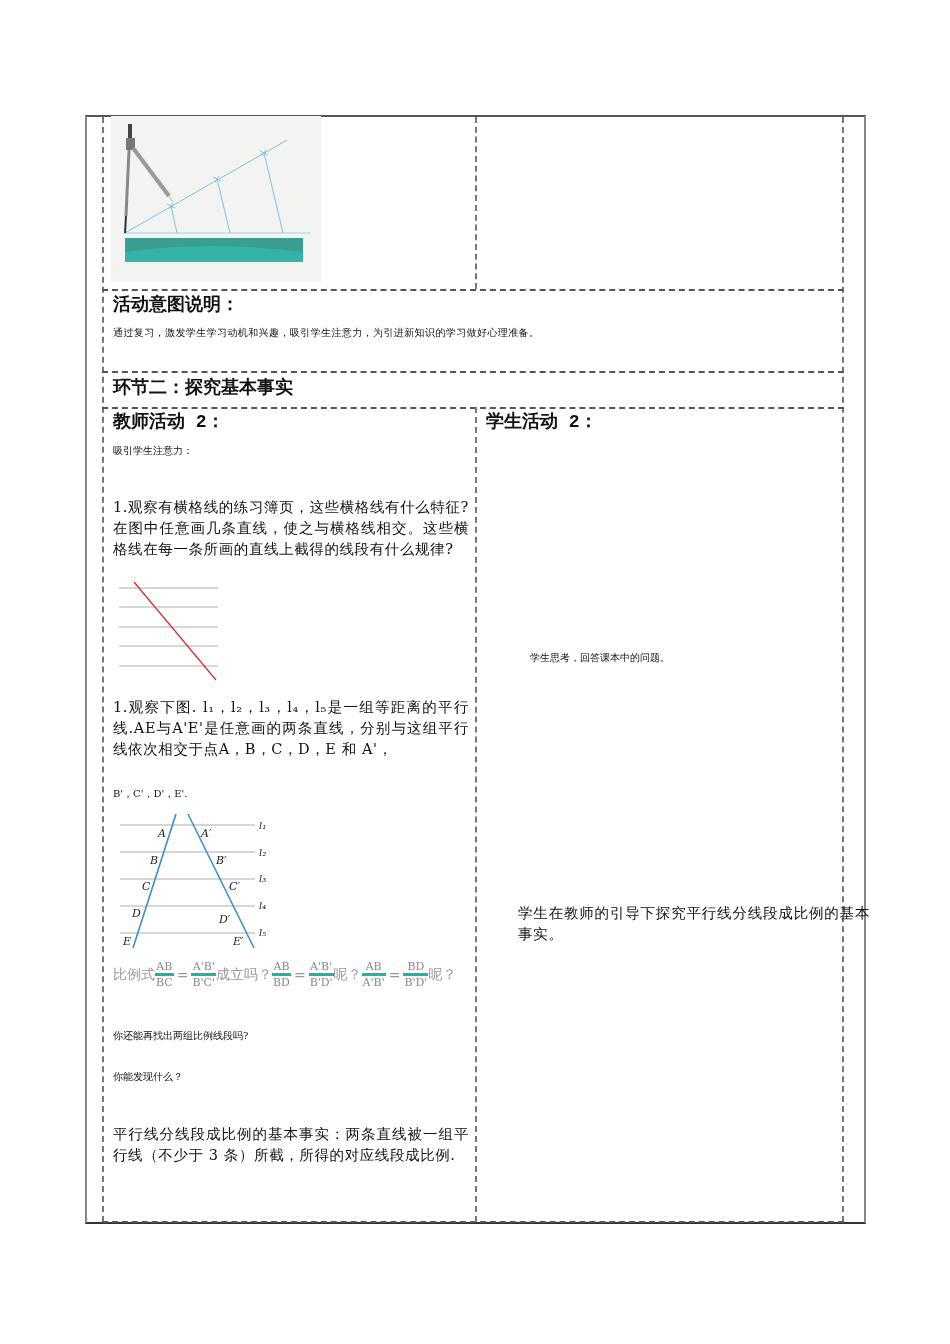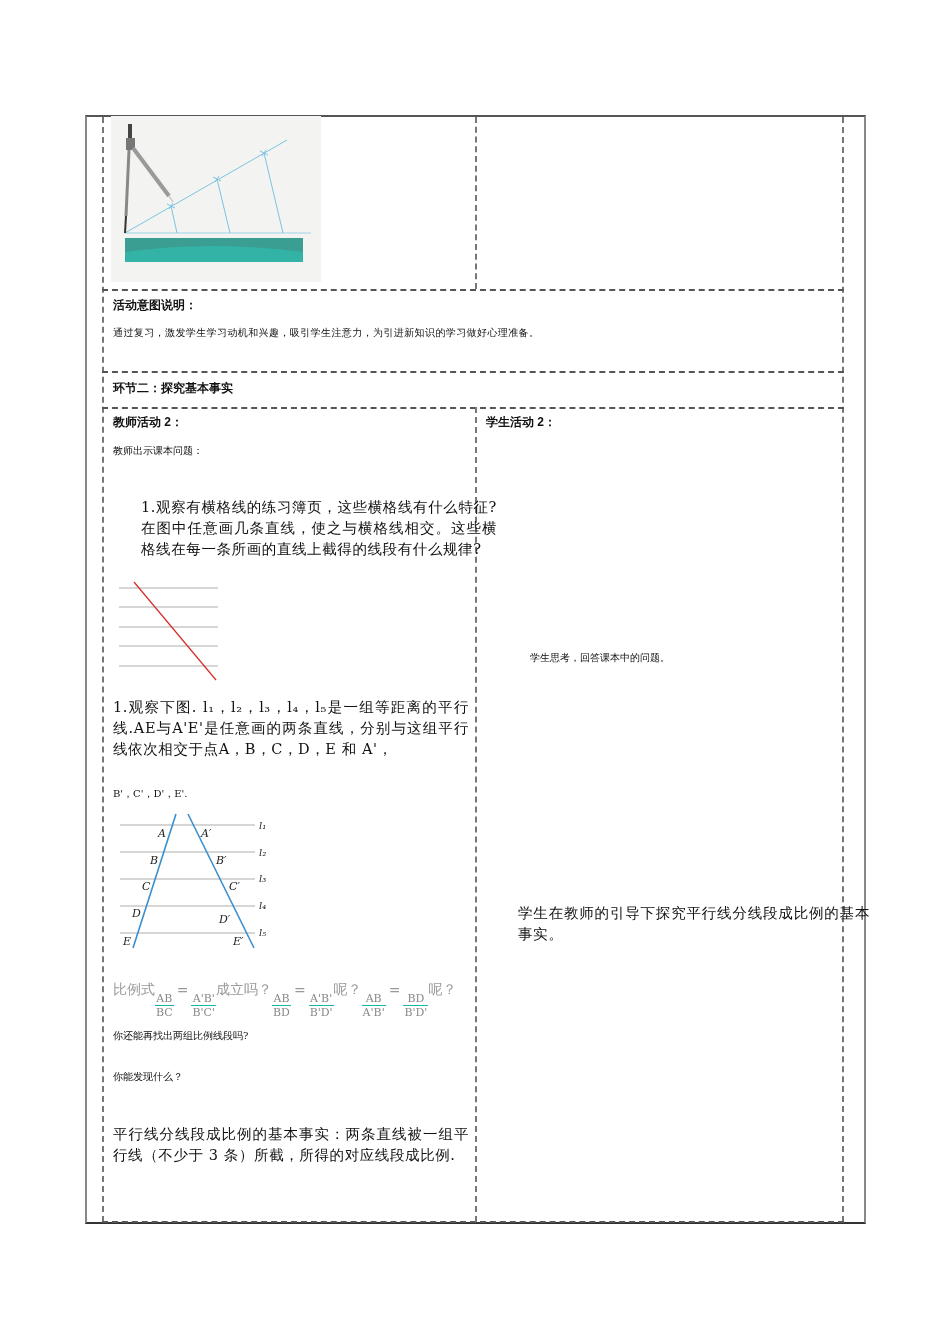--- a/index.html
+++ b/index.html
@@ -9,26 +9,26 @@
     .outer { position: absolute; left: 85px; top: 115px; width: 781px; height: 1109px;
              border-top: 2px solid #555; border-bottom: 2px solid #333;
              border-left: 2px solid #888; border-right: 2px solid #888; }
     .inner-left { position: absolute; left: 102px; top: 117px; width: 0; height: 1105px; border-left: 2px dashed #777; }
     .inner-right { position: absolute; left: 842px; top: 117px; width: 0; height: 1105px; border-left: 2px dashed #777; }
 
     .hline { position: absolute; left: 102px; width: 742px; height: 0; border-top: 2px dashed #555; }
     .vline { position: absolute; width: 0; border-left: 2px dashed #777; }
 
     .txt { position: absolute; font-size: 10px; line-height: 21px; white-space: nowrap; }
-    .bold { font-family: Liberation Sans, sans-serif; font-weight: bold; font-size: 12px; }
+    .bold { font-family: Liberation Mono, monospace; font-weight: bold; font-size: 18px; }
     .para { position: absolute; font-size: 14.5px; line-height: 21px; width: 356px; white-space: normal; text-align: justify; letter-spacing: 0.6px; }
 
     .fig { position: absolute; }
     .frac { display: inline-block; vertical-align: middle; text-align: center; font-size: 11px; line-height: 13px; color: #888; }
-    .frac .num { display: block; border-bottom: 1px solid #14b8a6; padding: 0 1px; margin-top: 32px; }
+    .frac .num { display: block; border-bottom: 3px solid #14b8a6; padding: 0 1px; }
     .frac .den { display: block; padding: 0 1px; text-align: right; }
     .ratio-line { position: absolute; left: 113px; top: 960px; font-size: 14px; color: #999; white-space: nowrap; }
     .ratio-line .t { vertical-align: middle; }
     .ratio-line .eq { vertical-align: middle; margin: 0 3px; }
   </style>
 </head>
 <body>
 
 <div class="outer"></div>
 <div class="inner-left"></div>
@@ -68,22 +68,22 @@
     <line x1="58" y1="80" x2="62" y2="86" stroke="#ccc" stroke-width="1.5"></line>
   </svg>
 </div>
 
 <div class="txt bold" style="left:113px; top:295px;">活动意图说明：</div>
 <div class="txt" style="left:113px; top:322px; letter-spacing:0.4px;">通过复习，激发学生学习动机和兴趣，吸引学生注意力，为引进新知识的学习做好心理准备。</div>
 
 <div class="txt bold" style="left:113px; top:378px;">环节二：探究基本事实</div>
 
 <div class="txt bold" style="left:113px; top:412px;">教师活动 2：</div>
-<div class="txt" style="left:113px; top:440px;">教师出示课本问题：</div>
-<div class="para" style="left:113px; top:497px;margin-left:28px;">1.观察有横格线的练习簿页，这些横格线有什么特征?在图中任意画几条直线，使之与横格线相交。这些横格线在每一条所画的直线上截得的线段有什么规律?</div>
+<div class="txt" style="left:113px; top:440px;">吸引学生注意力：</div>
+<div class="para" style="left:113px; top:497px;">1.观察有横格线的练习簿页，这些横格线有什么特征?在图中任意画几条直线，使之与横格线相交。这些横格线在每一条所画的直线上截得的线段有什么规律?</div>
 
 <div class="fig" style="left:118px; top:580px; width:104px; height:104px;">
   <svg width="104" height="104" viewBox="0 0 104 104">
     <line x1="1" y1="8" x2="100" y2="8" stroke="#c8c8c8" stroke-width="1.5"></line>
     <line x1="1" y1="27" x2="100" y2="27" stroke="#c8c8c8" stroke-width="1.5"></line>
     <line x1="1" y1="47" x2="100" y2="47" stroke="#c8c8c8" stroke-width="1.5"></line>
     <line x1="1" y1="66" x2="100" y2="66" stroke="#c8c8c8" stroke-width="1.5"></line>
     <line x1="1" y1="86" x2="100" y2="86" stroke="#c8c8c8" stroke-width="1.5"></line>
     <line x1="16" y1="2" x2="98" y2="100" stroke="#d62a2a" stroke-width="1.2"></line>
   </svg>

